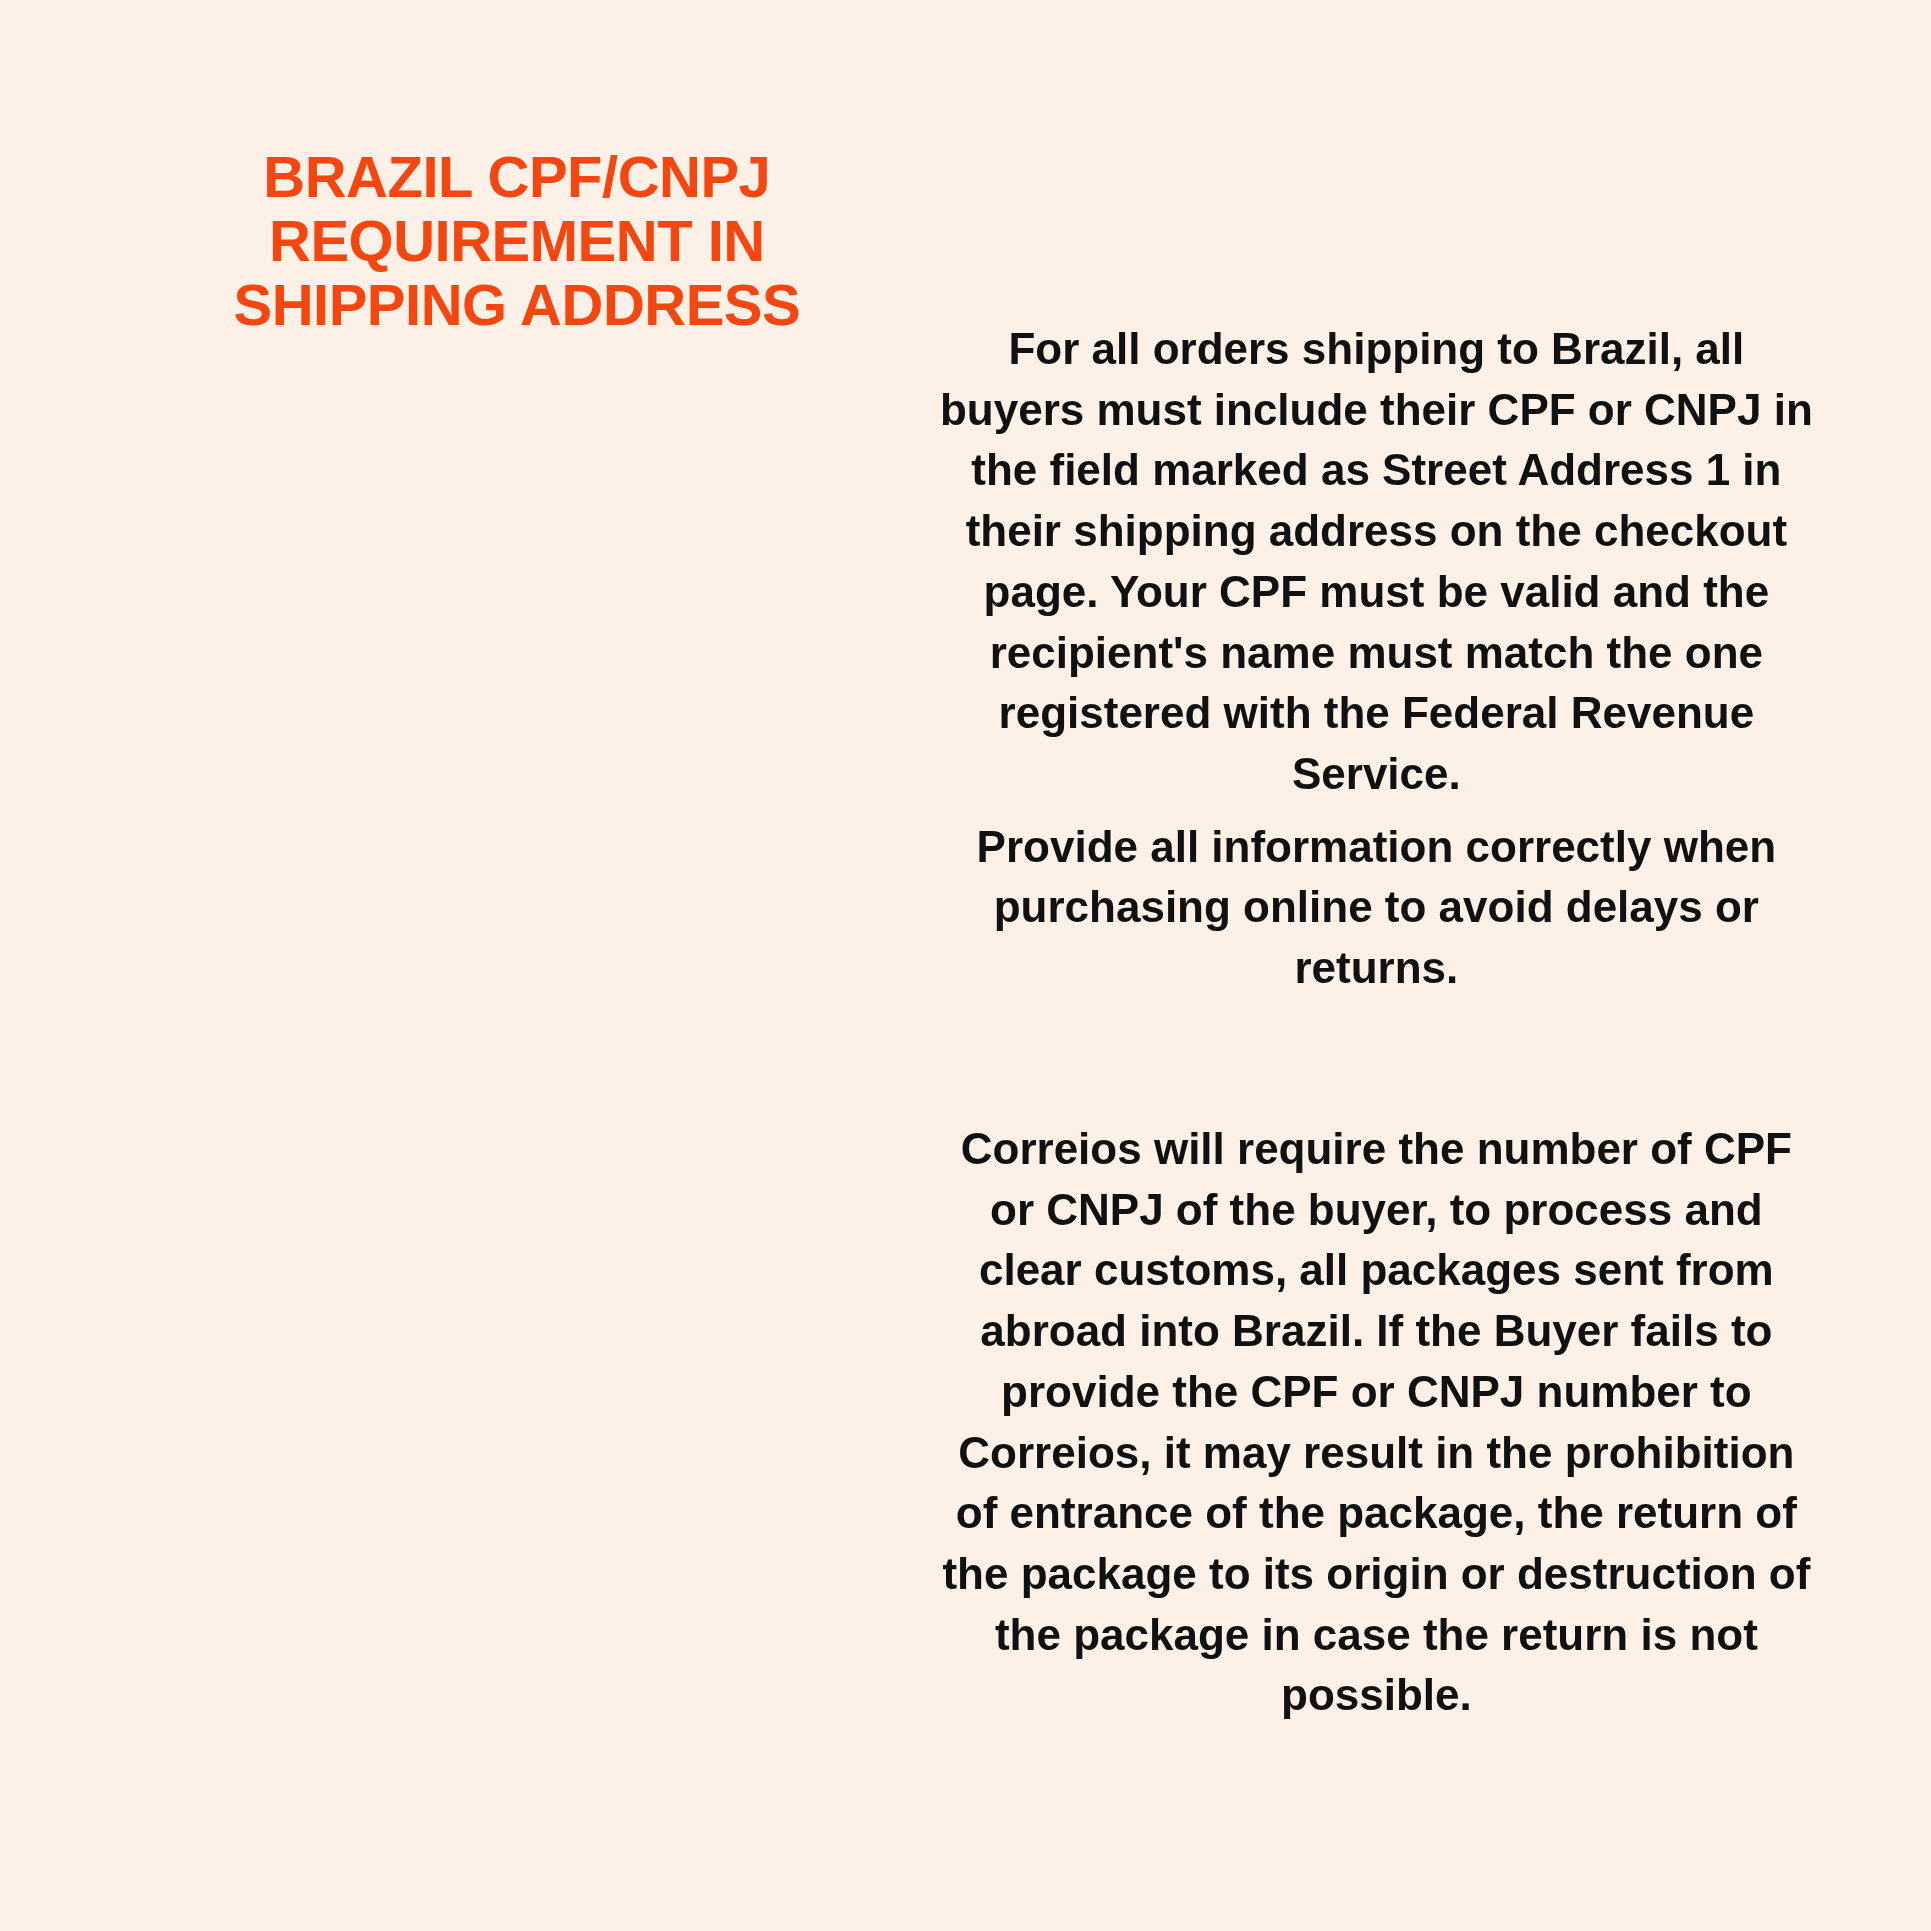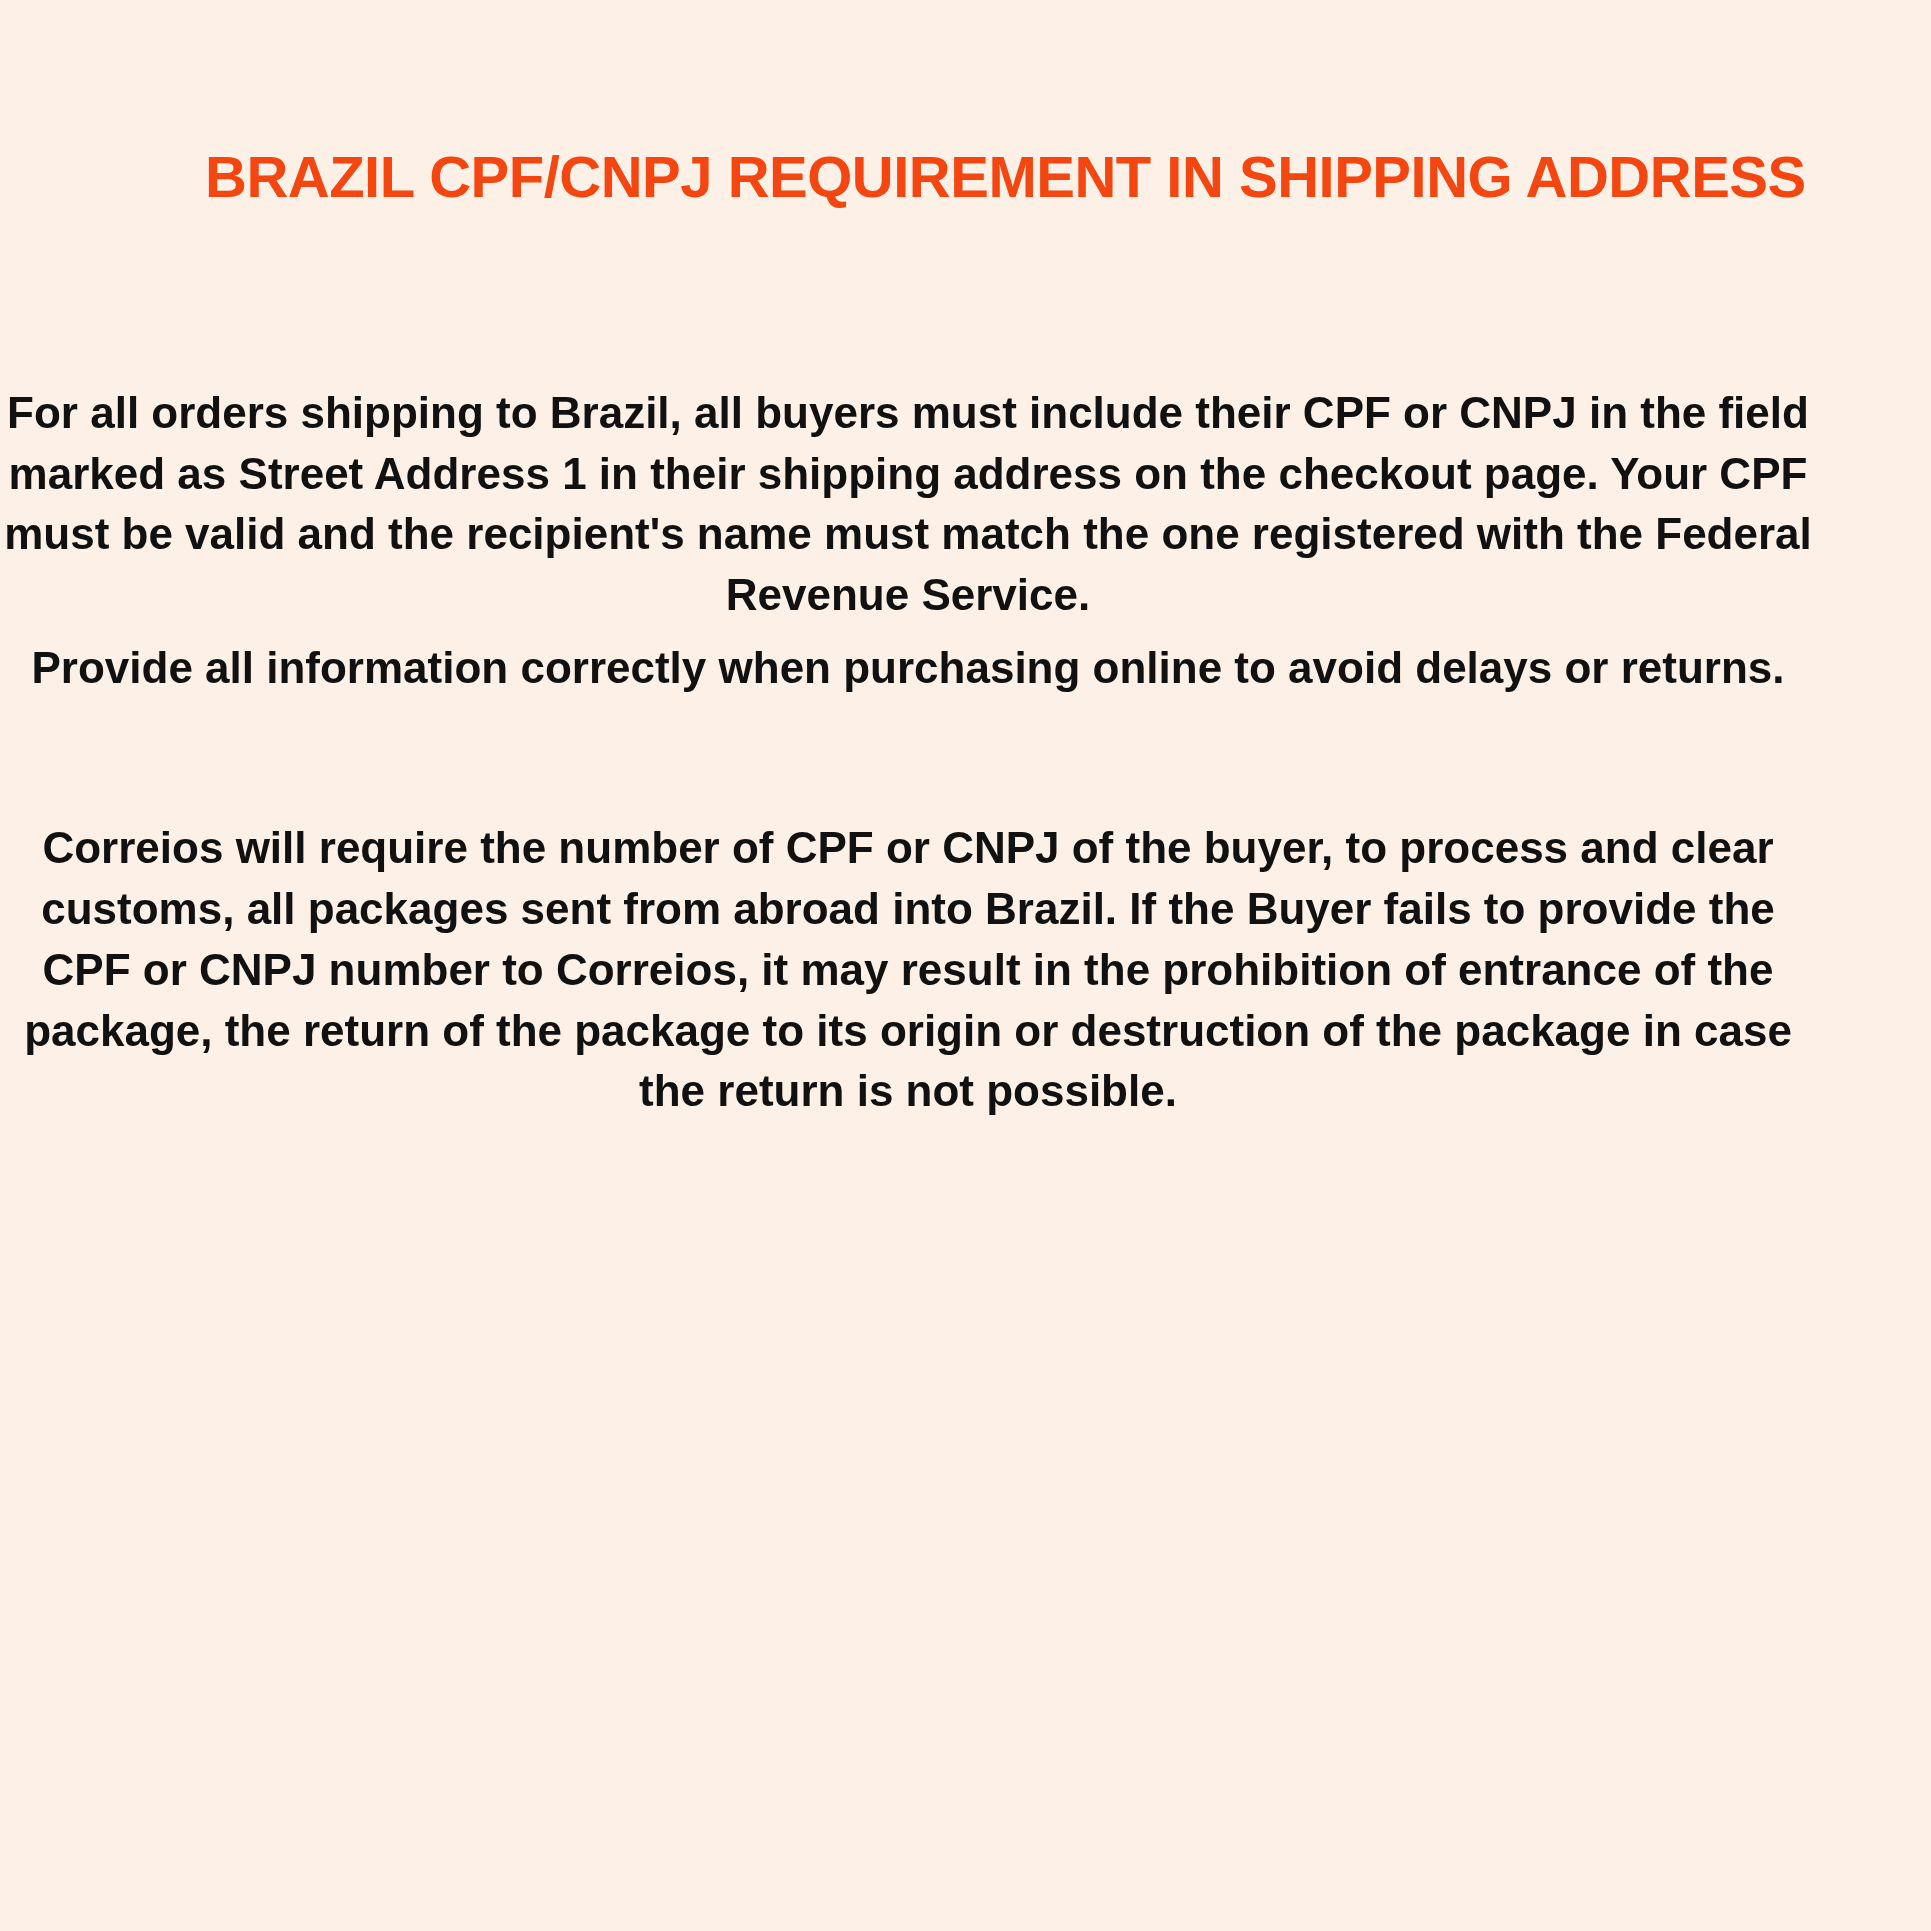--- a/index.html
+++ b/index.html
@@ -13,22 +13,21 @@
     font-family: "Liberation Sans", sans-serif;
     overflow: hidden;
   }
   .page {
     width: 1931px;
     height: 1931px;
     box-sizing: border-box;
     padding: 145px 106px 58px 106px;
     background: #FDF1E7;
     display: flex;
-    flex-direction: column;
-    align-items: flex-end;
+    align-items: flex-start;
   }
   .title {
     color: #F44611;
     font-size: 58px;
     font-weight: 700;
     letter-spacing: -0.5px;
     text-align: center;
     line-height: 1.1;
     margin: 0;
     padding: 0 19.3px;

